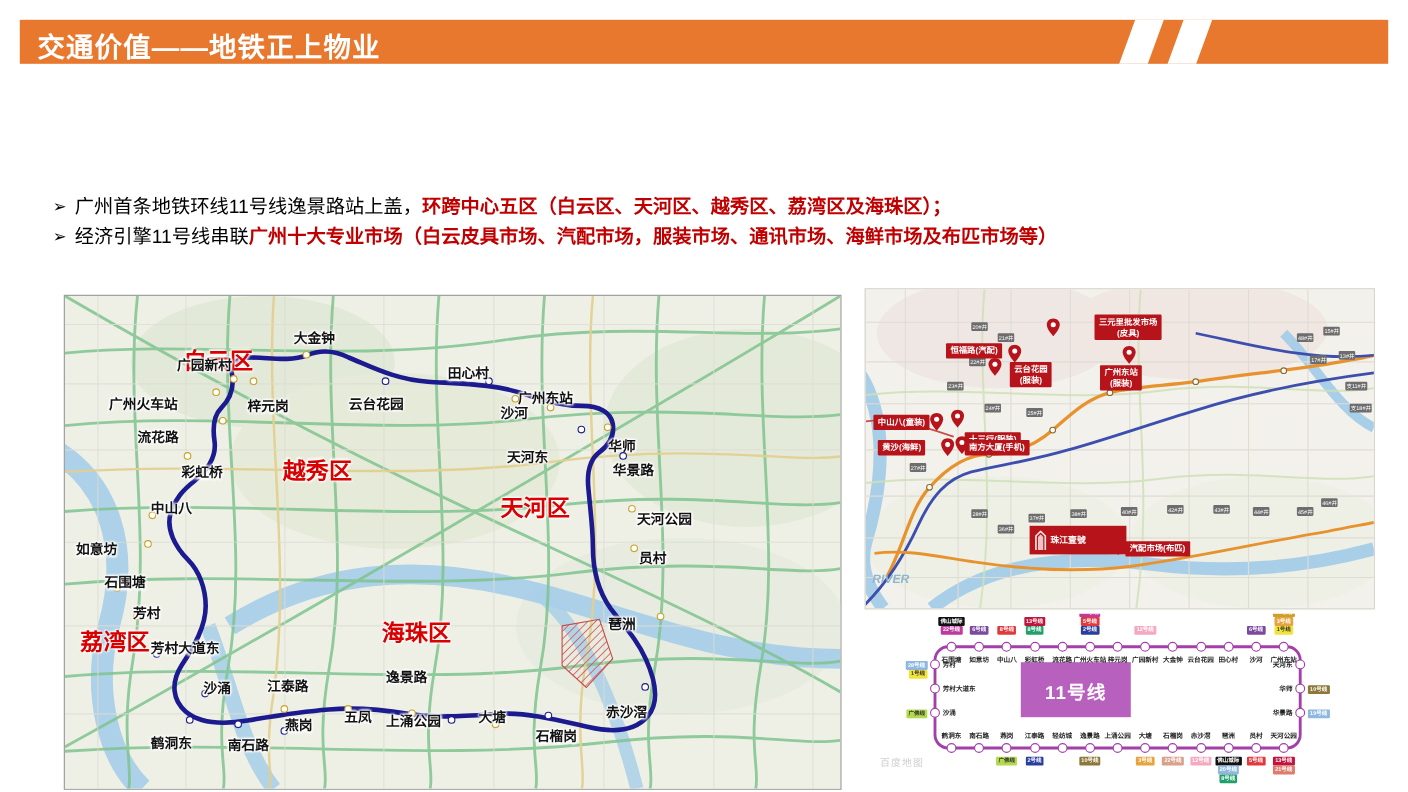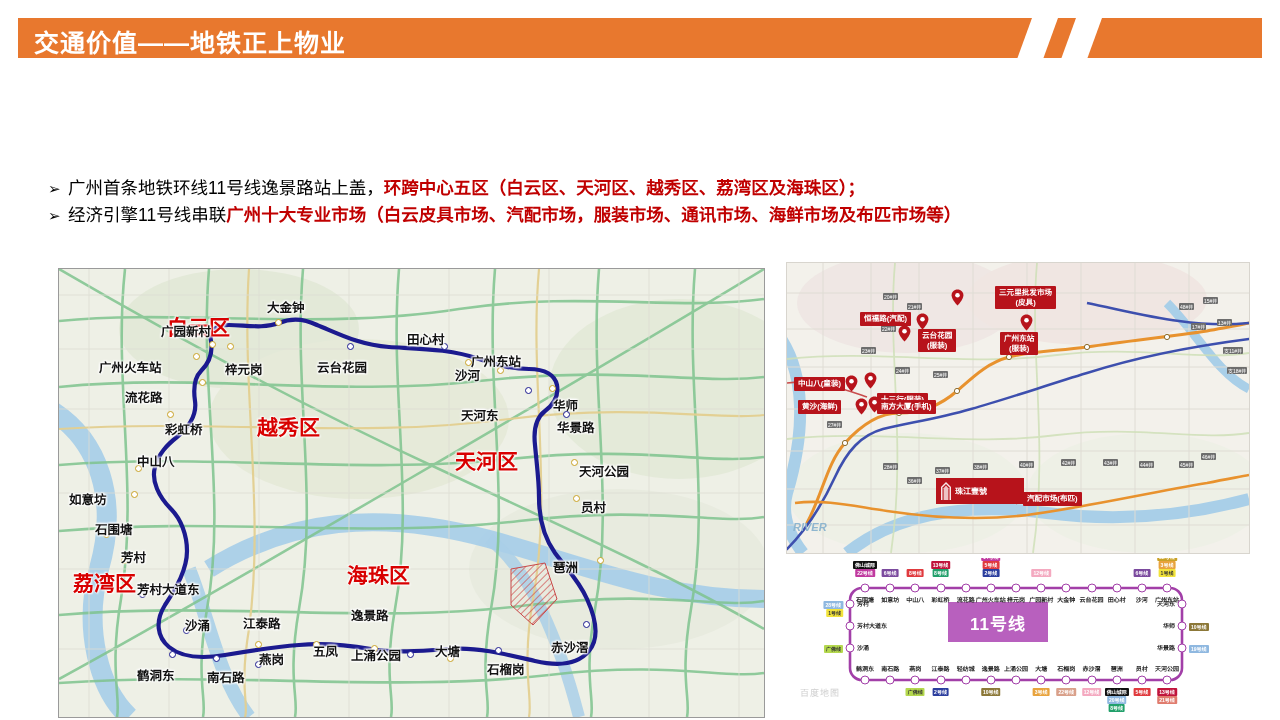--- a/index.html
+++ b/index.html
@@ -97,21 +97,21 @@
     position:absolute;width:9px;height:9px;border-radius:50%;
     background:#fff;border:1.6px solid #A23FA8;box-sizing:border-box;
     transform:translate(-50%,-50%);
   }
   .xfer-tag{
     position:absolute;font-size:5px;color:#fff;font-weight:bold;
     padding:1px 2px;border-radius:1px;white-space:nowrap;line-height:6px;
     transform:translateX(-50%);text-align:center;
   }
   #loop-center{
-    position:absolute;left:162px;top:44px;width:100px;height:40px;
+    position:absolute;left:142px;top:44px;width:100px;height:50px;
     background:#B860BE;color:#fff;font-size:17px;font-weight:bold;
     display:flex;align-items:center;justify-content:center;letter-spacing:1px;
   }
   #loop-watermark{
     position:absolute;left:14px;top:128px;color:#cfcfcf;font-size:9px;
     letter-spacing:1px;
   }
   
   #zj-logo-box{
     position:absolute;left:936px;top:478px;width:84px;height:26px;

